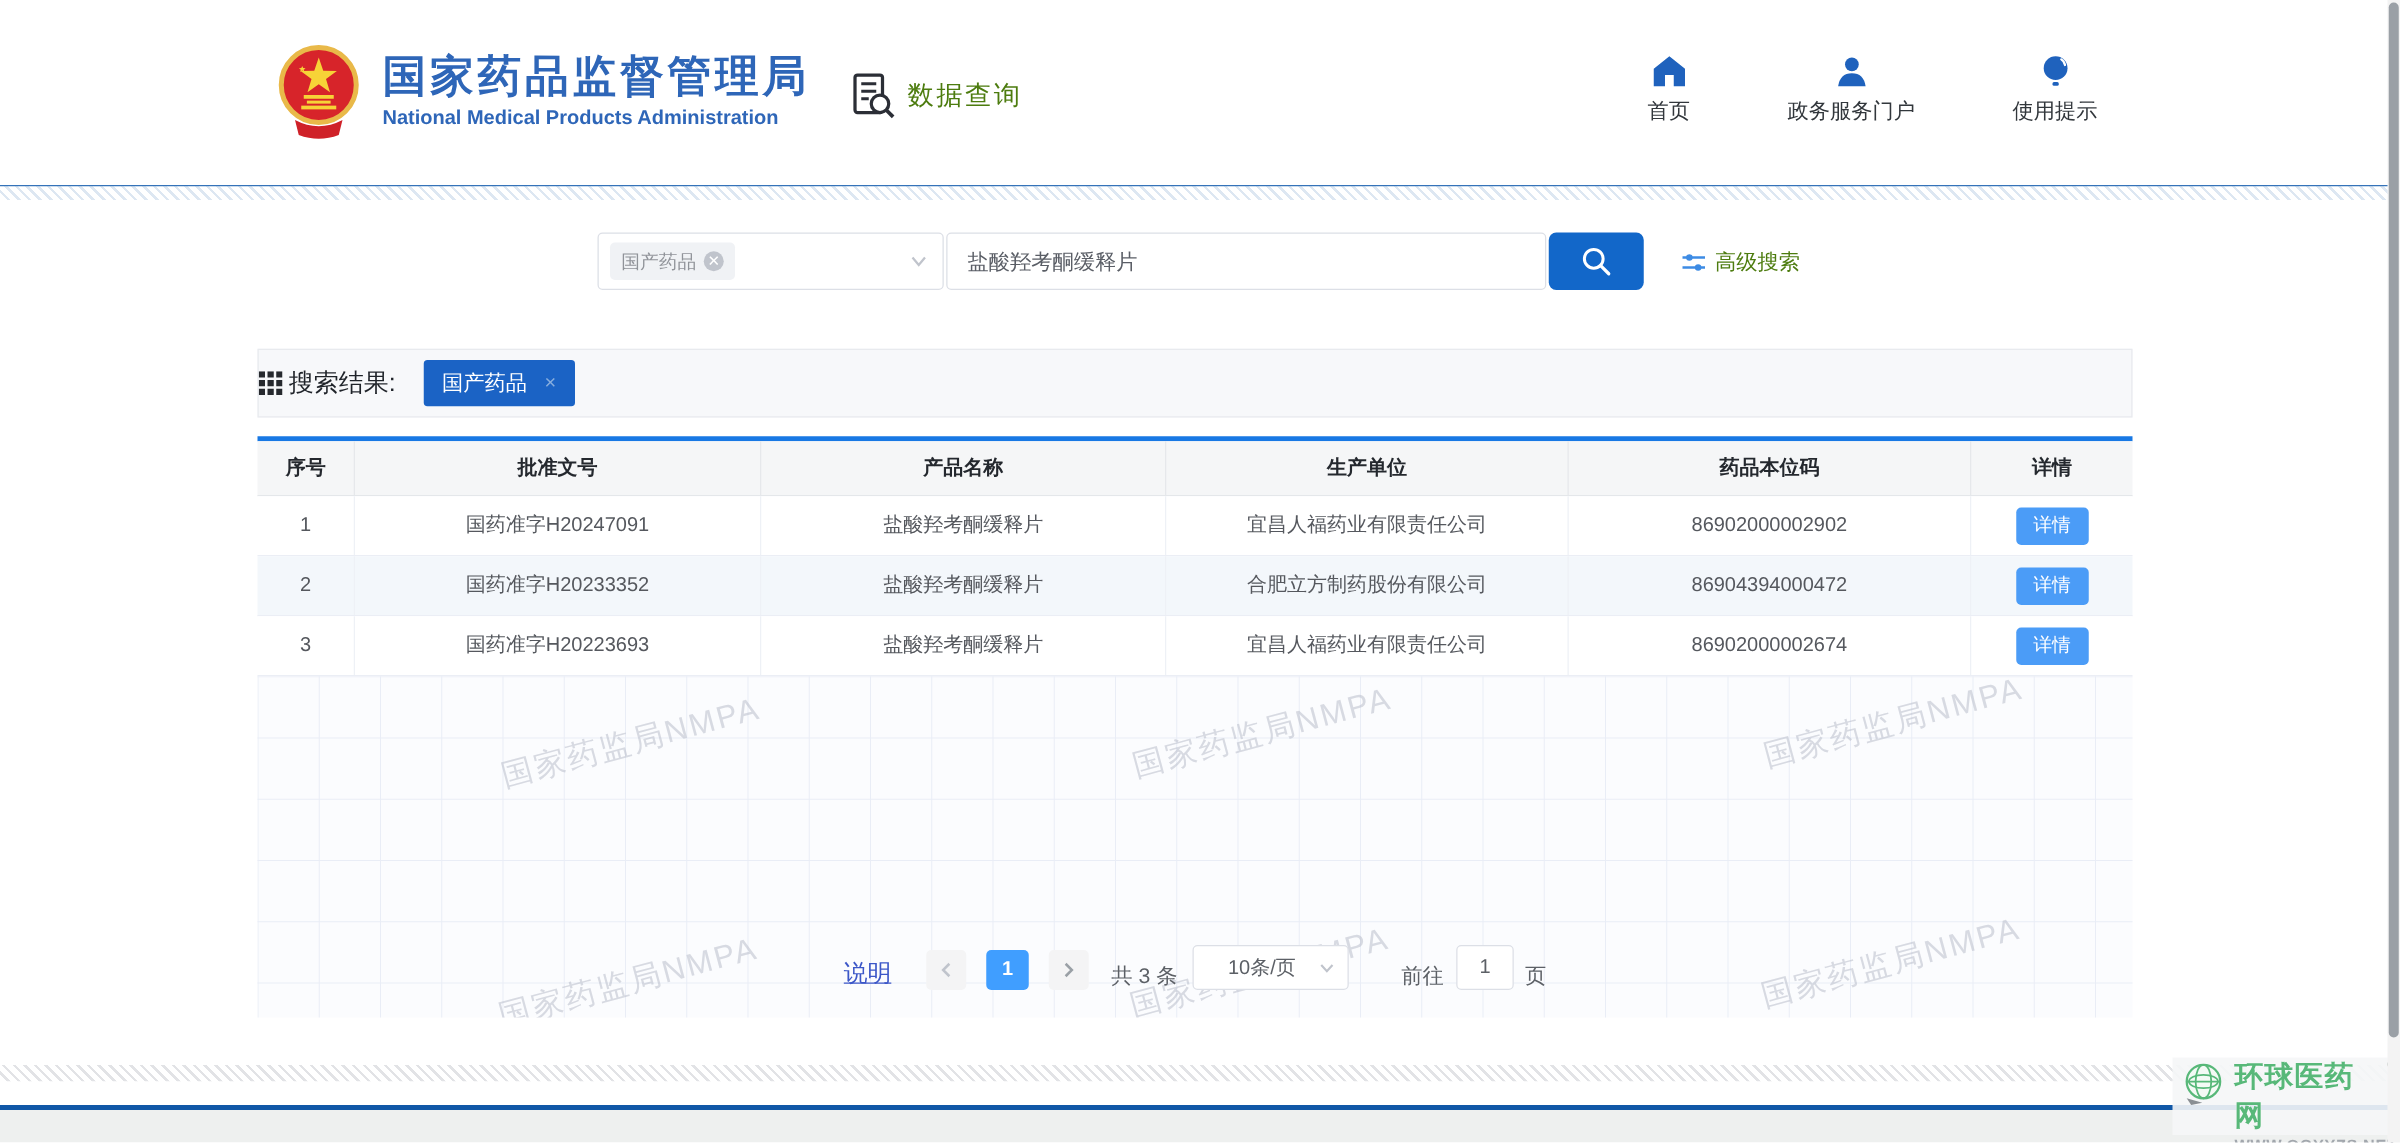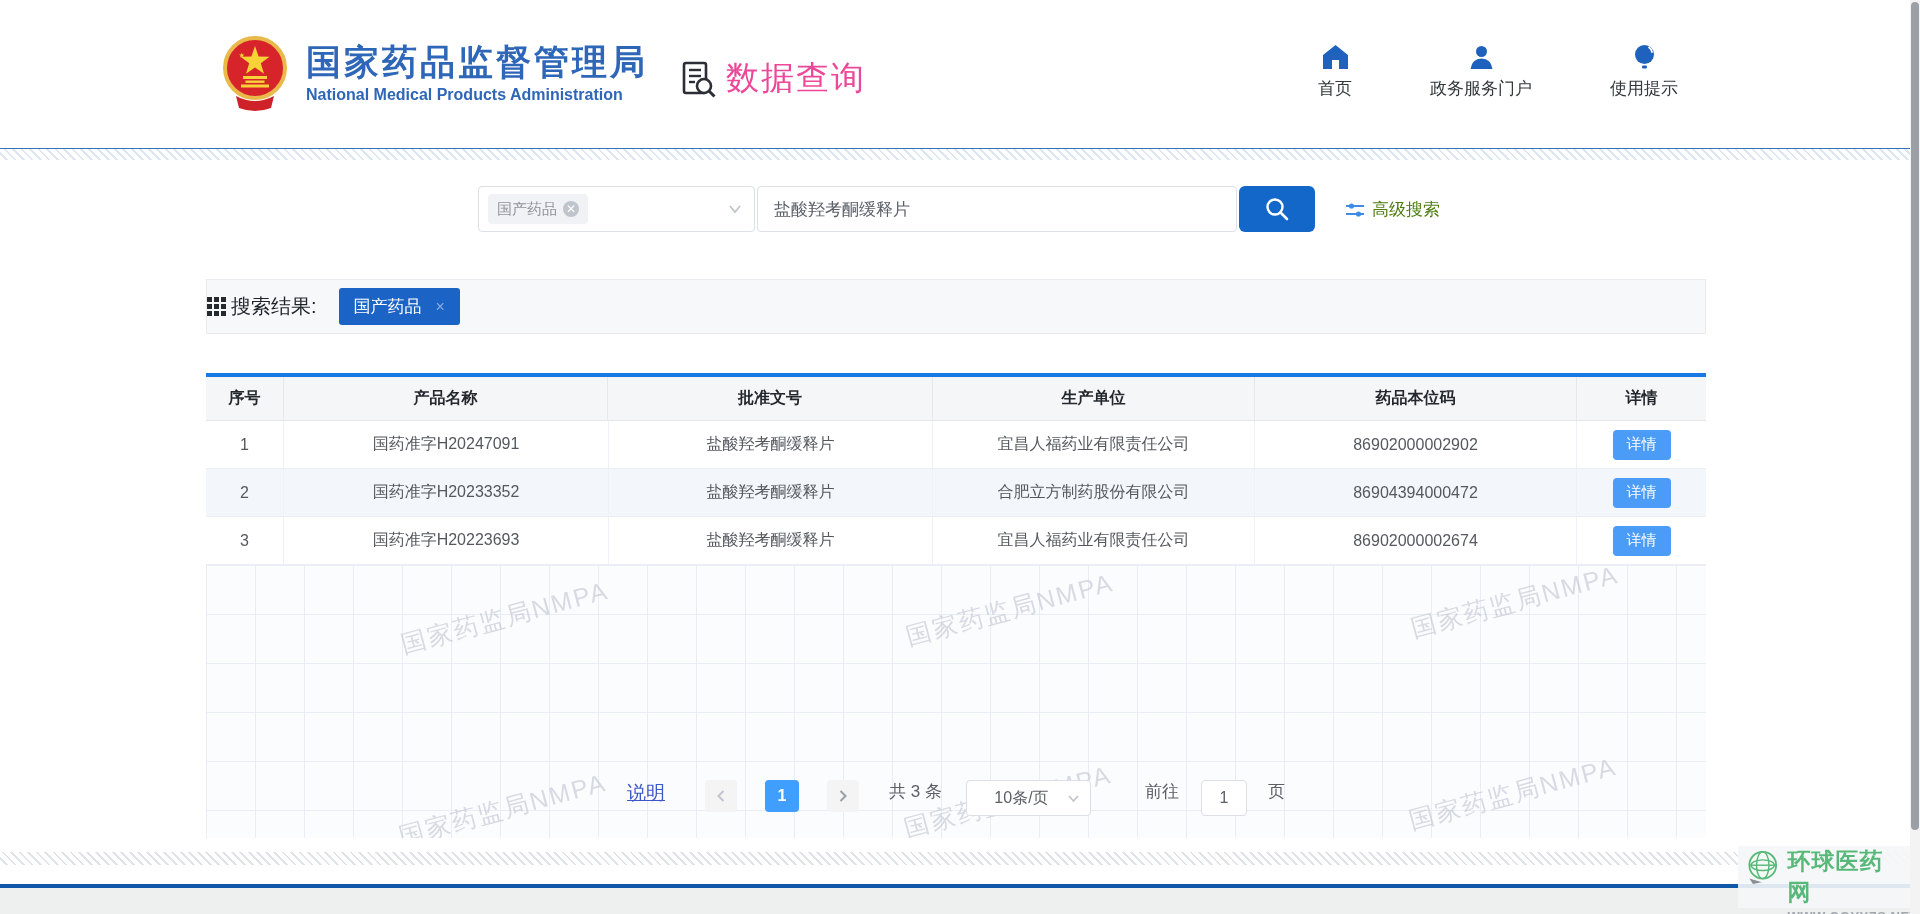--- a/index.html
+++ b/index.html
@@ -8,21 +8,21 @@
   .page { position:relative; width:1920px; height:914px; background:#fff; }
 
   
   .header { position:absolute; left:0; top:0; width:1920px; height:148px; background:#fff; }
   .logo-wrap { position:absolute; left:222px; top:34px; display:flex; align-items:center; }
   .emblem { width:66px; height:78px; }
   .logo-text { margin-left:18px; }
   .logo-title { font-size:35px; font-weight:bold; color:#2e66b8; letter-spacing:3px; line-height:1.15; }
   .logo-sub { font-size:16px; font-weight:bold; color:#2e66b8; margin-top:4px; }
   .page-title-wrap { position:absolute; left:678px; top:56px; display:flex; align-items:center; }
-  .page-title { font-size:33px; color:#ec4899; letter-spacing:2px; margin-left:8px; }
+  .page-title { font-size:21px; color:#4d7c0f; letter-spacing:2px; margin-left:8px; }
   .nav { position:absolute; left:1318px; top:44px; width:360px; display:flex; justify-content:space-between; }
   .nav-item { display:flex; flex-direction:column; align-items:center; cursor:pointer; }
   .nav-item .lbl { margin-top:7px; font-size:17px; color:#32373c; }
   .hatch-top { position:absolute; left:0; top:148px; width:1920px; height:12px;
     border-top:1px solid #3573b9;
     background:repeating-linear-gradient(45deg, transparent 0 4px, #dde7f2 4px 6px); }
 
   
   .select-box { position:absolute; left:478px; top:186px; width:277px; height:46px;
     border:1px solid #dcdfe6; border-radius:4px; background:#fff; display:flex; align-items:center; }
@@ -44,21 +44,21 @@
   
   .results-bar { position:absolute; left:206px; top:279px; width:1500px; height:55px;
     background:#f7f8fa; border:1px solid #e8eaee; display:flex; align-items:center; padding-left:0; }
   .results-label { font-size:20px; color:#1f2329; font-weight:500; margin-left:5px; }
   .results-tag { margin-left:22px; height:37px; background:#1b63c5; border-radius:3px;
     display:flex; align-items:center; padding:0 15px; cursor:pointer; }
   .results-tag .txt { color:#fff; font-size:17px; }
   .results-tag .x { color:#88aede; font-size:16px; margin-left:14px; }
 
   
-  .table { position:absolute; left:206px; top:349px; width:1500px; height:466px; background:#fff;margin-top:24px; }
+  .table { position:absolute; left:206px; top:349px; width:1500px; height:466px; background:#fff; }
   .table-topbar { height:4px; background:#1878e4; }
   .thead { display:flex; height:44px; background:#f5f6f7; border-bottom:1px solid #e4e7ea; }
   .th { display:flex; align-items:center; justify-content:center; font-size:16px; font-weight:bold;
     color:#24282e; border-right:1px solid #e6e8eb; }
   .th:last-child { border-right:none; }
   .trow { display:flex; height:48px; border-bottom:1px solid #ebeef5; background:#fff; }
   .trow.alt { background:#f3f7fb; }
   .td { display:flex; align-items:center; justify-content:center; font-size:16px; color:#55585e;
     border-right:1px solid #eef1f6; }
   .td:last-child { border-right:none; }
@@ -68,21 +68,21 @@
   .table-empty { position:relative; height:273px; overflow:hidden;
     background-color:#fbfcfe;
     background-image:linear-gradient(#e9edf6 1px, transparent 1px),
                      linear-gradient(90deg,#e9edf6 1px, transparent 1px);
     background-size:49px 49px; }
   .wm { position:absolute; font-size:25px; color:rgba(185,190,202,.55); white-space:nowrap;
     transform:rotate(-15deg); letter-spacing:2px; }
 
   
   .pagination { position:absolute; left:0; right:0; bottom:22px; display:flex;
-    align-items:flex-start; justify-content:center;gap:12px; }
+    align-items:flex-end; justify-content:center; }
   .note-link { font-size:19px; color:#3c57c8; text-decoration:underline; cursor:pointer; margin-right:20px; }
   .pg-btn { width:32px; height:32px; background:#f4f4f5; border:none; border-radius:4px;
     display:flex; align-items:center; justify-content:center; cursor:pointer; margin:0 8px; }
   .pg-num { width:34px; height:32px; background:#409eff; border:none; border-radius:4px;
     color:#fff; font-size:16px; font-weight:bold; cursor:pointer; margin:0 8px; font-family:inherit; }
   .pg-total { font-size:17px; color:#5c6066; margin:0 12px 0 10px; }
   .pg-select { position:relative; width:125px; height:36px; border:1px solid #dcdfe6; border-radius:4px;
     background:#fff; display:flex; align-items:center; justify-content:center; cursor:pointer; margin-right:42px; }
   .pg-select .txt { font-size:16px; color:#5c6066; margin-right:14px; }
   .pg-select .caret { position:absolute; right:10px; top:13px; }
@@ -216,22 +216,22 @@
     <div class="results-tag">
       <span class="txt">国产药品</span>
       <span class="x">×</span>
     </div>
   </div>
 
   <div class="table">
     <div class="table-topbar"></div>
     <div class="thead">
       <div class="th c0">序号</div>
+      <div class="th c1">批准文号</div>
       <div class="th c2">产品名称</div>
-      <div class="th c1">批准文号</div>
       <div class="th c3">生产单位</div>
       <div class="th c4">药品本位码</div>
       <div class="th c5">详情</div>
     </div>
 
     <div class="trow">
       <div class="td c0">1</div>
       <div class="td c1">国药准字H20247091</div>
       <div class="td c2">盐酸羟考酮缓释片</div>
       <div class="td c3">宜昌人福药业有限责任公司</div>

